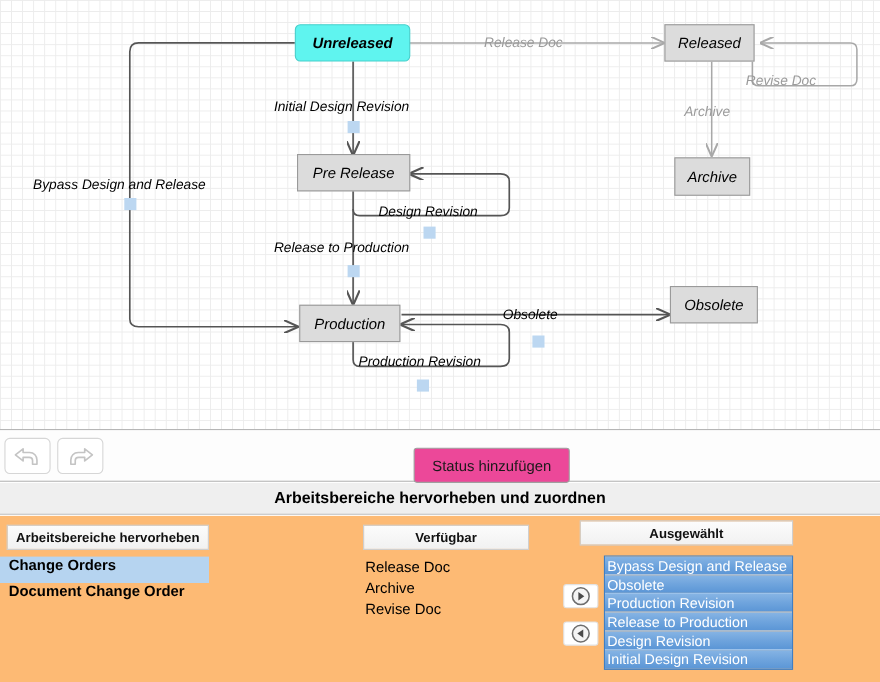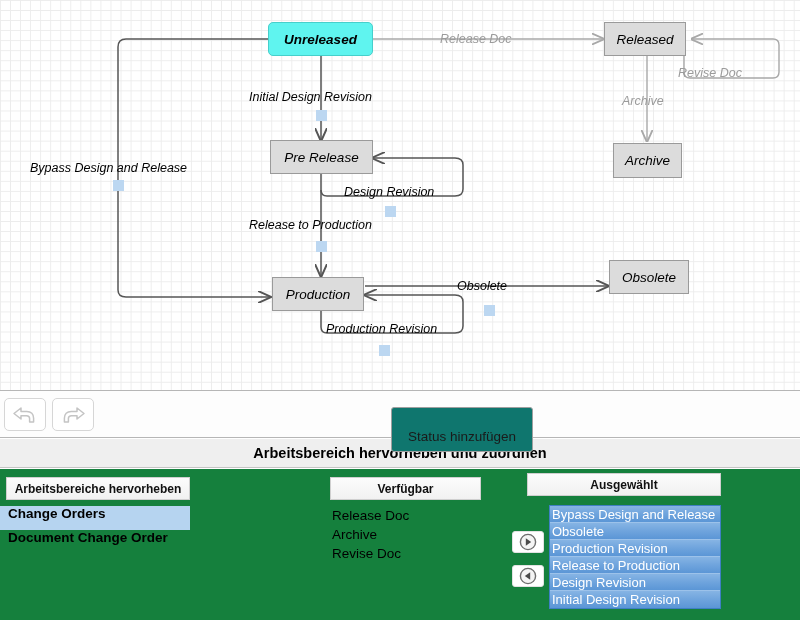--- a/index.html
+++ b/index.html
@@ -76,23 +76,23 @@
     background: #ffffff;
     border: 1px solid #d6d6d6;
     border-radius: 5px;
     display: flex; align-items: center; justify-content: center;
     cursor: pointer;
   }
   #undo-btn { left: 4px; }
   #redo-btn { left: 52px; }
 
   #add-status-btn {
-    position: absolute; left: 391px; top: 407px;
-    padding: 21px 16px 7px 16px;
-    background: #0f766e;
+    position: absolute; left: 376px; top: 407px;
+    padding: 8px 16px 7px 16px;
+    background: #ec4899;
     border: 1px solid #9f9f9f;
     border-radius: 3px;
     font-size: 13.5px;
     color: #1a1a1a;
     cursor: pointer;
     z-index: 6;
   }
 
   
   #section-title {
@@ -100,21 +100,21 @@
     width: 800px; height: 29px;
     background: #efefef;
     border-bottom: 1px solid #c4c4c4;
     display: flex; align-items: center; justify-content: center;
     font-size: 14.5px;
     font-weight: bold;
     color: #000;
   }
 
   
-  #panels { position: absolute; left: 0; top: 469px; width: 800px; height: 151px; background: #15803d; }
+  #panels { position: absolute; left: 0; top: 469px; width: 800px; height: 151px; background: #fdba74; }
 
   .list-header {
     position: absolute;
     height: 23px;
     background: linear-gradient(to bottom, #fcfcfc 0%, #f1f1f1 100%);
     border: 1px solid #cfcfcf;
     display: flex; align-items: center; justify-content: center;
     font-size: 12px;
     font-weight: bold;
     color: #111;
@@ -279,21 +279,21 @@
       <svg width="26" height="20" viewBox="0 0 26 20">
         <path d="M17,3 L24,8.5 L17,14 L17,10.8 L11.5,10.8 C9.2,10.8 8.4,12 8.4,13.6 L8.4,17 L4.4,17 L4.4,13.2
                  C4.4,9.4 7,6.4 11.2,6.4 L17,6.4 Z" fill="none" stroke="#c4c4c4" stroke-width="1.5" stroke-linejoin="round"></path>
       </svg>
     </div>
   </div>
 
   <button id="add-status-btn">Status hinzufügen</button>
 
   <div id="section-title">
-    <span>Arbeitsbereich hervorheben und zuordnen</span>
+    <span>Arbeitsbereiche hervorheben und zuordnen</span>
   </div>
 
   <div id="panels">
 
     <div class="list-header" id="ws-header">
       <span>Arbeitsbereiche hervorheben</span>
     </div>
     <div class="list-body" id="ws-body">
       <div class="ws-item selected">
         <span>Change Orders</span>

